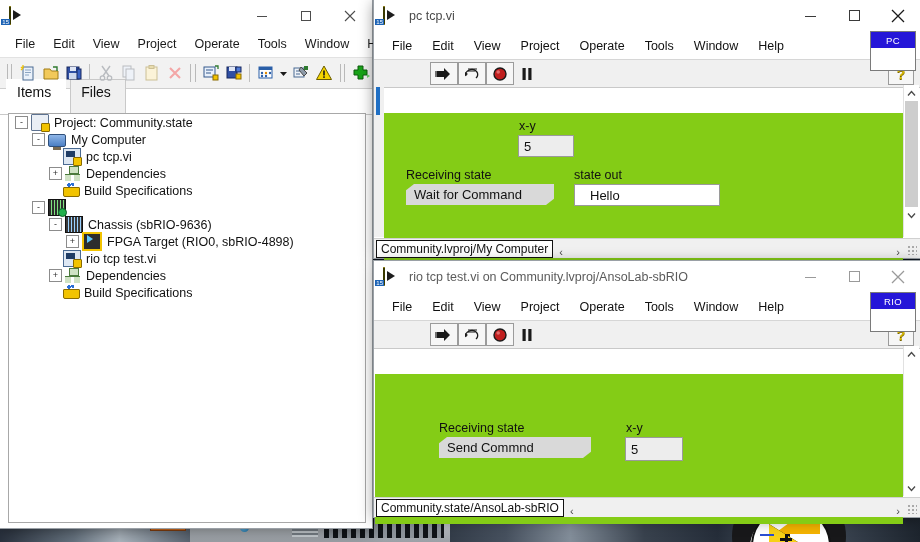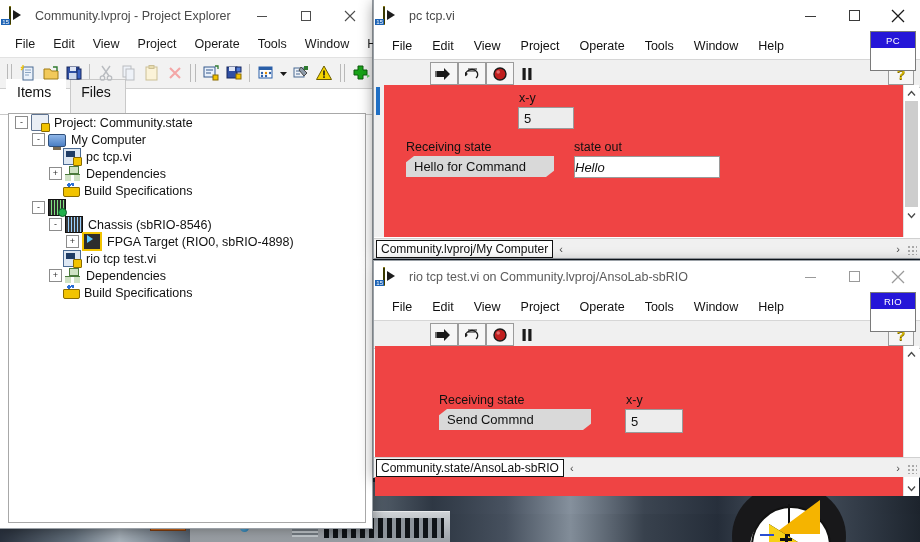--- a/index.html
+++ b/index.html
@@ -120,50 +120,50 @@
     background-image:repeating-linear-gradient(90deg,#2c2c2c 0 2px,#7fe07f 2px 3px);}
   .ic-rio:after{content:"";position:absolute;right:-2px;bottom:-2px;width:7px;height:7px;border-radius:50%;background:#22b14c;border:1px solid #0f5e27;}
   .ic-chassis{background:#1f1f1f;border:1px solid #111;
     background-image:repeating-linear-gradient(90deg,#3a3a3a 0 2px,#9ad1ff 2px 3px);}
   .ic-fpga{background:#2d2d2d;border:2px solid #f2c300;}
   .ic-fpga:before{content:"";position:absolute;left:3px;top:1px;width:0;height:0;
     border-left:6px solid #5ec8ff;border-top:4px solid transparent;border-bottom:4px solid transparent;}
 
   
   #pcvi{left:374px;top:0;width:546px;height:258px;}
-  #riovi{left:374px;top:261px;width:546px;height:216px;}
+  #riovi{left:374px;top:261px;width:546px;height:256px;}
   .vi-menubar{display:flex;align-items:center;height:27px;background:#fff;padding-left:8px;border-bottom:1px solid #d6d6d6;}
   .vi-menubar .mi{font-size:12.5px;padding:2px 10px;color:#111;}
   .badge{position:absolute;right:4px;top:31px;width:46px;height:40px;border:1px solid #7a7a7a;background:#fff;box-sizing:border-box;}
   .badge .bhdr{height:16px;background:#2516d8;color:#fff;font-size:9.5px;display:flex;align-items:center;justify-content:center;
     font-family:"Liberation Sans",sans-serif;letter-spacing:.3px;}
   .vi-toolbar{height:27px;background:#f0f0f0;border-bottom:1px solid #c9c9c9;display:flex;align-items:center;padding-left:56px;}
   .runbtn{width:26px;height:21px;border:1px solid #9b9b9b;background:#f6f6f6;display:flex;align-items:center;justify-content:center;}
   .runbtn.nb{border:none;background:transparent;}
   .helpq{margin-left:auto;margin-right:6px;width:24px;height:21px;border:1px solid #9b9b9b;background:#f6f6f6;
     display:flex;align-items:center;justify-content:center;color:#d4b400;font-weight:bold;font-size:14px;
     text-shadow:0 1px 0 #7a6500;}
-  .panel{position:absolute;left:10px;right:18px;background:#ef4444;overflow:hidden;}
+  .panel{position:absolute;left:10px;right:18px;background:#84cc16;overflow:hidden;margin-top:28px;}
   .vscroll{position:absolute;right:1px;width:15px;background:#fff;border-left:1px solid #e1e1e1;}
   .vscroll .arw{height:16px;display:flex;align-items:center;justify-content:center;color:#5a5a5a;font-size:10px;}
   .vscroll .thumb{background:#cdcdcd;margin:0 1px;}
   .leftscroll{position:absolute;left:0;width:10px;background:#f0f0f0;}
   .leftscroll .lthumb{position:absolute;left:2px;top:2px;width:4px;height:28px;background:#1f6fc4;}
-  .hscroll{position:absolute;left:0;right:0;bottom:0;height:19px;background:#f0f0f0;border-top:1px solid #d0d0d0;display:flex;align-items:center;}
+  .hscroll{position:absolute;left:0;right:0;bottom:0;height:19px;background:#f0f0f0;border-top:1px solid #d0d0d0;display:flex;align-items:flex-end;}
   .pathbox{border:1.5px solid #111;background:#fff;font-size:12px;padding:1px 4px;margin-left:2px;white-space:nowrap;color:#111;}
   .harw{width:16px;text-align:center;color:#4a4a4a;font-size:11px;}
   .grip{position:absolute;right:3px;bottom:3px;width:10px;height:10px;
     background:radial-gradient(circle,#a9a9a9 1px,transparent 1px);background-size:4px 4px;}
 
   
   .lbl{position:absolute;font-size:12.5px;color:#111;white-space:nowrap;}
   .numind{position:absolute;background:#ededed;border:1px solid #9a9a9a;font-size:13px;color:#111;
     display:flex;align-items:center;padding-left:5px;box-sizing:border-box;}
   .strind{position:absolute;background:#fff;border:1px solid #9a9a9a;font-size:13px;color:#111;
-    display:flex;align-items:center;padding-left:0;box-sizing:border-box;font-style:italic;}
+    display:flex;align-items:center;padding-left:15px;box-sizing:border-box;}
   .enumind{position:absolute;background:#d9d9d9;font-size:13px;color:#111;display:flex;align-items:center;
     padding-left:8px;box-sizing:border-box;
     clip-path:polygon(8px 0, 100% 0, 100% 70%, calc(100% - 8px) 100%, 0 100%, 0 30%);}
 </style>
 </head>
 <body>
 
 <div id="desktop">
   <div class="bgphoto2"></div>
   <div class="bgphoto"></div>
@@ -183,21 +183,20 @@
       <div class="triOutline"></div>
       <div class="tri"></div>
     <div class="plus"></div>
     <div class="wireB1"></div>
   </div>
 </div>
 
 <div class="win" id="projwin">
   <div class="titlebar">
     <span class="tbicon"><span class="lvicon"></span></span>
-    <span class="titletext active">Community.lvproj - Project Explorer</span>
     <span class="wbtns">
       <span class="wbtn">
         <svg width="12" height="12" viewBox="0 0 12 12">
             <rect x="1" y="6" width="10" height="1" fill="#4d4d4d"></rect>
           </svg>
         </span>
       <span class="wbtn">
         <svg width="12" height="12" viewBox="0 0 12 12">
             <rect x="1.5" y="1.5" width="9" height="9" fill="none" stroke="#4d4d4d"></rect>
           </svg>
@@ -358,21 +357,21 @@
         <span class="ticon ic-build"></span>
         <span>Build Specifications</span>
       </div>
       <div class="trow" style="padding-left: 23px;">
         <span class="exp">-</span>
         <span class="ticon ic-rio"></span>
       </div>
       <div class="trow" style="padding-left: 40px;">
         <span class="exp">-</span>
         <span class="ticon ic-chassis"></span>
-        <span>Chassis (sbRIO-8546)</span>
+        <span>Chassis (sbRIO-9636)</span>
       </div>
       <div class="trow" style="padding-left: 57px;">
         <span class="exp">+</span>
         <span class="ticon ic-fpga"></span>
         <span>FPGA Target (RIO0, sbRIO-4898)</span>
       </div>
       <div class="trow" style="padding-left: 40px;">
         <span class="nodot"></span>
         <span class="ticon ic-vi"></span>
         <span>rio tcp test.vi</span>
@@ -457,21 +456,21 @@
     <div class="bhdr">PC</div>
   </div>
 
   <div class="leftscroll" style="top:85px;height:152px;">
     <div class="lthumb"></div>
   </div>
   <div class="panel" style="top:85px;left:10px;right:17px;height:152px;">
     <span class="lbl" style="left:135px;top:6px;">x-y</span>
     <span class="numind" style="left:134px;top:22px;width:56px;height:22px;">5</span>
     <span class="lbl" style="left:22px;top:55px;">Receiving state</span>
-    <span class="enumind" style="left:22px;top:71px;width:148px;height:21px;">Hello for Command</span>
+    <span class="enumind" style="left:22px;top:71px;width:148px;height:21px;">Wait for Command</span>
     <span class="lbl" style="left:190px;top:55px;">state out</span>
     <span class="strind" style="left:190px;top:71px;width:146px;height:22px;">Hello</span>
   </div>
   <div class="vscroll" style="top:85px;height:152px;">
     <div class="arw">
       <svg width="9" height="7" viewBox="0 0 9 7">
           <path d="M1 5.5 L4.5 1.5 L8 5.5" fill="none" stroke="#4a4a4a" stroke-width="1.3"></path>
         </svg>
       </div>
     <div class="thumb" style="height:106px;"></div>

